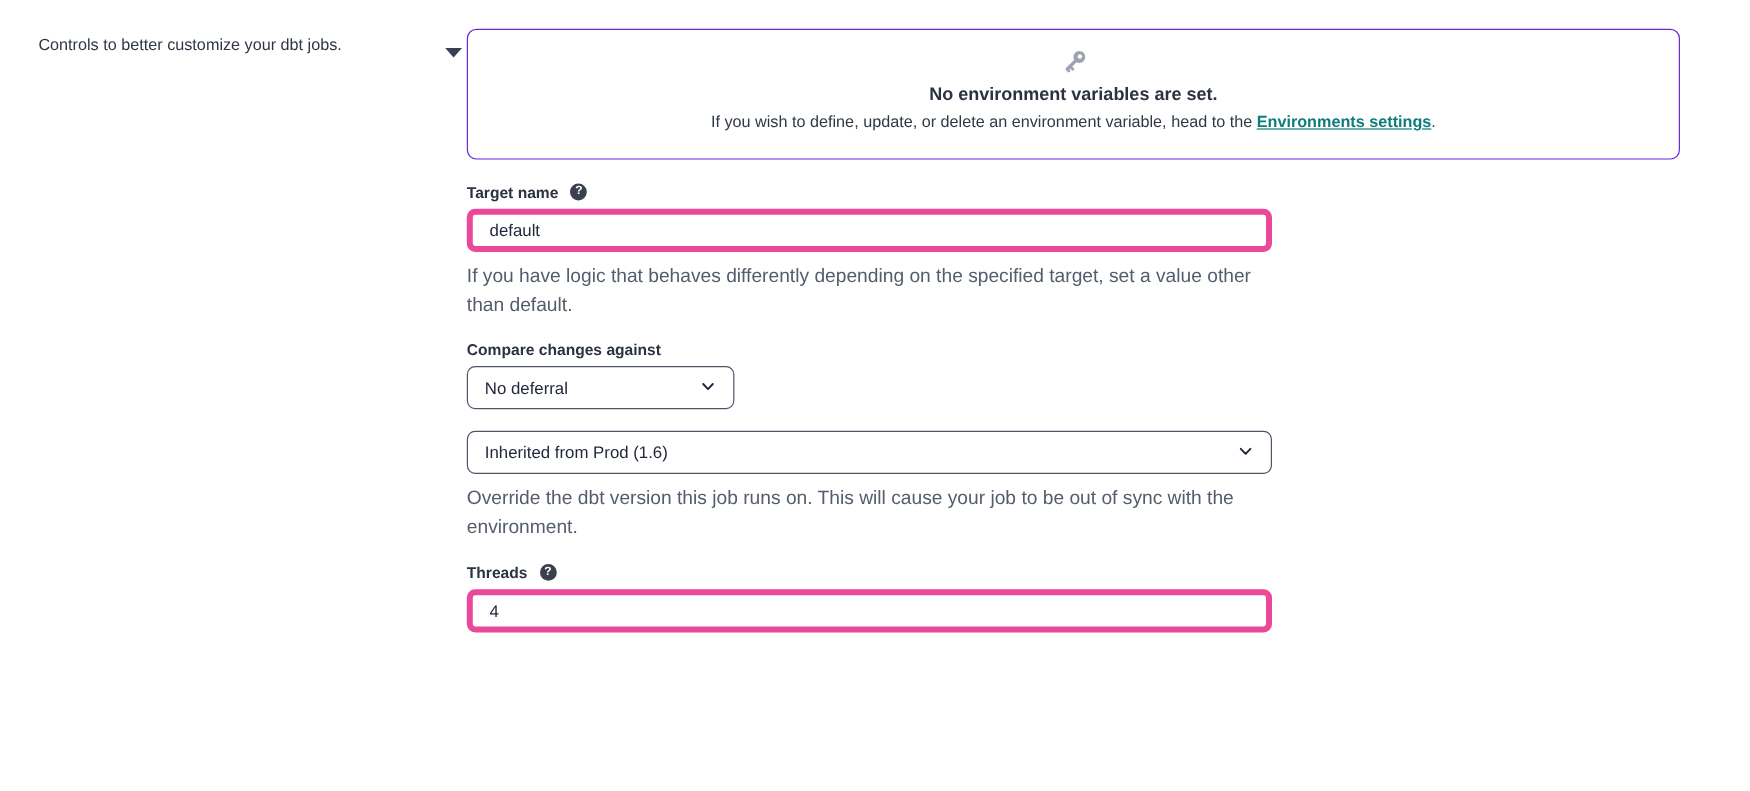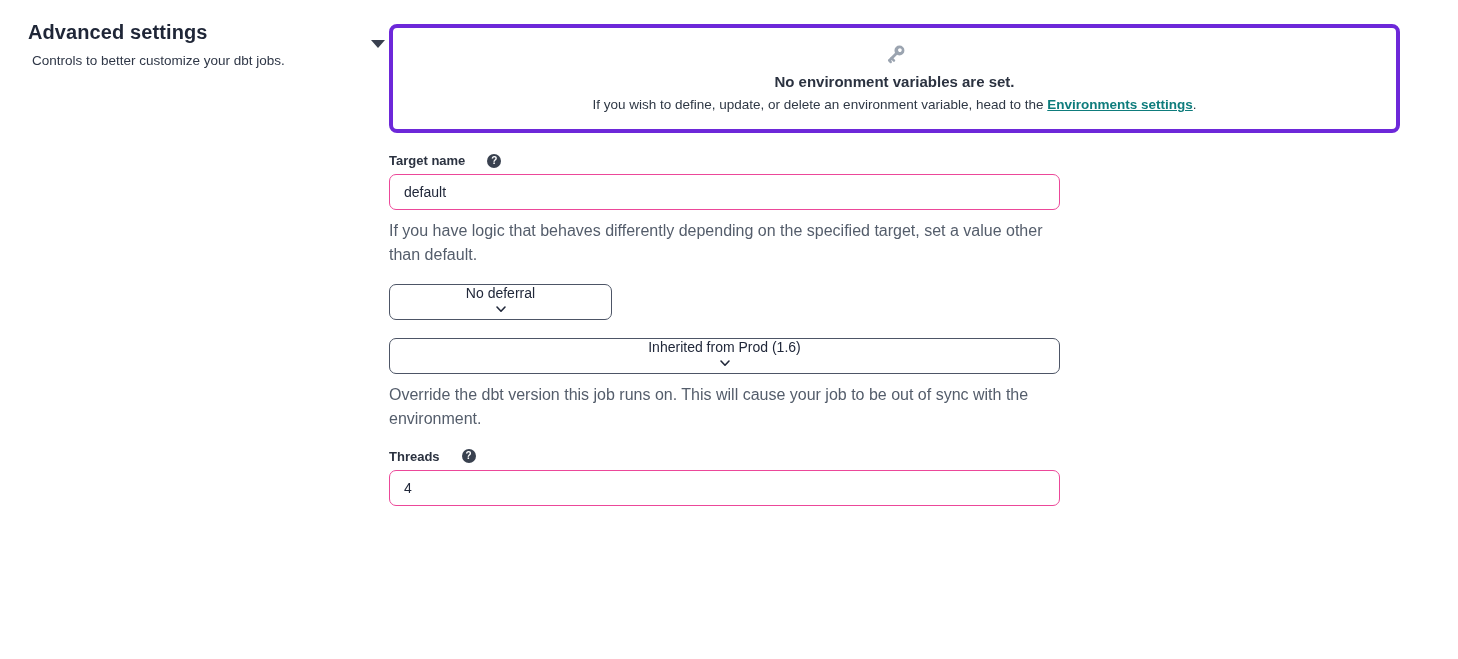--- a/index.html
+++ b/index.html
@@ -46,21 +46,21 @@
 
   
   .main-pane {
     padding-top: 24px;
     width: 1011px;
     flex: 0 0 1011px;
   }
   .env-card {
     width: 1011px;
     height: 109px;
-    border: 4px solid #6d28d9;
+    border: 1px solid #6d28d9;
     border-radius: 8px;
     text-align: center;
     padding-top: 14px;
     margin-bottom: 20px;
   }
   .env-card .key-wrap { height: 26px; }
   .env-card-title {
     font-size: 15px;
     font-weight: 700;
     color: #2b3240;
@@ -75,22 +75,22 @@
     color: #0e7c7c;
     text-decoration: underline;
     cursor: pointer;
     font-weight: bold;
   }
 
   
   .field { margin-bottom: 18px; width: 671px; }
   .field-label {
     display: flex;
-    align-items: center;
-    gap: 22px;
+    align-items: flex-start;
+    gap: 10px;
     font-size: 13px;
     font-weight: 700;
     color: #2b3240;
     margin-bottom: 6px;
   }
   .help-icon {
     width: 14px; height: 14px;
     border-radius: 50%;
     background: #39414f;
     color: #ffffff;
@@ -98,21 +98,21 @@
     font-weight: 700;
     display: inline-flex;
     align-items: center;
     justify-content: center;
     cursor: pointer;
     line-height: 1;
   }
   .text-input {
     width: 671px;
     height: 36px;
-    border: 1px solid #ec4899;
+    border: 5px solid #ec4899;
     border-radius: 7px;
     padding: 0 14px;
     font-size: 14px;
     font-family: inherit;
     color: #21283a;
     background: #ffffff;
     outline: none;
   }
   .select-box {
     width: 671px;
@@ -120,38 +120,36 @@
     border: 1px solid #4d5566;
     border-radius: 7px;
     padding: 0 14px;
     font-size: 14px;
     color: #21283a;
     background: #ffffff;
     display: flex;
     align-items: center;
     justify-content: space-between;
     cursor: pointer;
-    flex-direction: column;
   }
   .select-box.small { width: 223px; }
   .helper-text {
     margin-top: 9px;
     font-size: 16px;
     line-height: 1.48;
     color: #545d6b;
     max-width: 671px;
   }
 </style>
 </head>
 <body>
 
 <div class="layout">
 
   <div class="left-pane">
-    <h1 class="page-title">Advanced settings</h1>
     <p class="page-subtitle">Controls to better customize your dbt jobs.</p>
     <span class="collapse-caret"></span>
   </div>
 
   <div class="main-pane">
 
     <div class="env-card">
       <div class="key-wrap">
         <svg width="26" height="26" viewBox="0 0 24 24" aria-hidden="true">
           <g transform="rotate(45 12 12)" fill="#9ba4b0">
@@ -173,20 +171,23 @@
       <div class="field-label">
         <span>Target name</span>
         <span class="help-icon">?</span>
       </div>
       <input class="text-input" type="text" value="default" style="">
       <div class="helper-text">If you have logic that behaves differently depending on the specified target, set a value other than default.</div>
     </div>
 
 
     <div class="field">
+      <div class="field-label">
+        <span>Compare changes against</span>
+      </div>
       <div class="select-box small">
         <span>No deferral</span>
         <span>
           <svg width="14" height="14" viewBox="0 0 14 14">
               <polyline points="3,5 7,9.2 11,5" fill="none" stroke="#21283a" stroke-width="1.6" stroke-linecap="round" stroke-linejoin="round"></polyline>
             </svg>
         </span>
       </div>
     </div>
 

